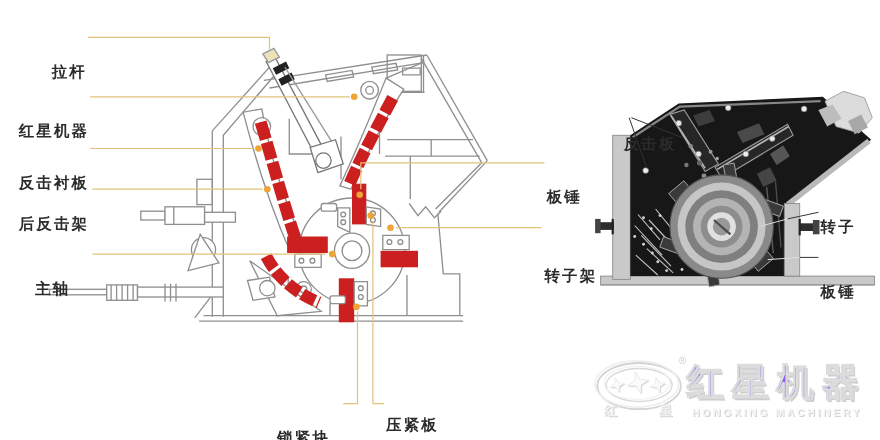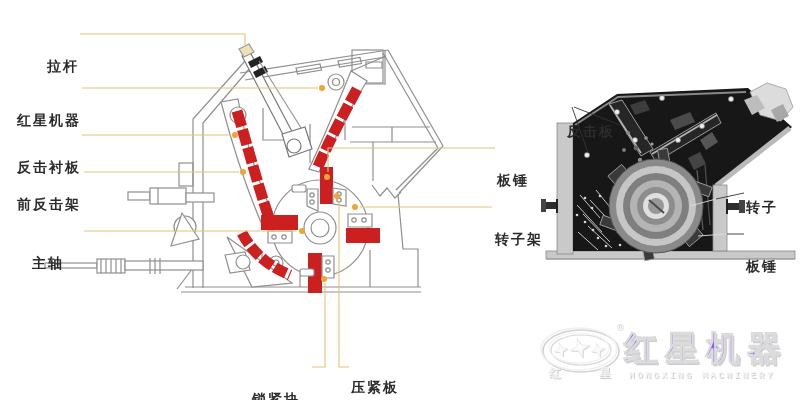--- a/index.html
+++ b/index.html
@@ -7,21 +7,21 @@
          font-family:"DejaVu Serif","Liberation Serif",serif;}
   .stage svg{position:absolute;left:0;top:0;}
   .lbl{position:absolute;font-size:14px;line-height:14px;color:#2b2b2b;font-weight:600;
        letter-spacing:2px;white-space:nowrap;margin-top:32px;}
   .logo-zh{position:absolute;left:624px;top:330px;font-size:34px;line-height:36px;font-weight:bold;
        letter-spacing:7px;white-space:nowrap;color:#8b5cf6;
        text-shadow:1.5px 1.5px 0 #cdcdcd,-0.5px -0.5px 0 #efefef;
        -webkit-text-stroke:1px #dcdcdc;font-family:"DejaVu Sans","Liberation Sans",sans-serif;}
   .logo-en{position:absolute;left:629px;top:371px;font-size:9.5px;line-height:10px;font-weight:bold;
        letter-spacing:2.4px;white-space:nowrap;color:#f4f4f4;
-       text-shadow:1px 1px 0 #d2d2d2;font-family:Liberation Mono, monospace;}
+       text-shadow:1px 1px 0 #d2d2d2;font-family:Liberation Sans, sans-serif;}
   .logo-seal{position:absolute;font-size:12px;line-height:12px;color:#f2f2f2;font-weight:bold;
        text-shadow:1px 1px 0 #d0d0d0;}
 </style>
 </head>
 <body>
 
 <div class="stage">
 <svg width="800" height="400" viewBox="0 0 800 400">
 
   <g stroke="#8f8f8f" stroke-width="1.2" fill="none">
@@ -308,24 +308,24 @@
             <path d="M0,-8.5 L2,-2 L8.5,0 L2,2 L0,8.5 L-2,2 L-8.5,0 L-2,-2 Z" fill="#fbfbfb" stroke="#e2e2e2" stroke-width="0.5"></path>
           </g>
     </g>
     <text x="616" y="331" font-size="9" fill="#cfcfcf">®</text>
   </g>
 </svg>
 
   <div class="lbl" style="left:47px;top:27px">拉杆</div>
   <div class="lbl" style="left:17px;top:81px">红星机器</div>
   <div class="lbl" style="left:17px;top:128px">反击衬板</div>
-  <div class="lbl" style="left:17px;top:165px">前反击架</div>
+  <div class="lbl" style="left:17px;top:165px">后反击架</div>
   <div class="lbl" style="left:32px;top:224px">主轴</div>
   <div class="lbl" style="left:497px;top:141px">板锤</div>
-  <div class="lbl" style="left:495px;top:200px">转子架</div>
+  <div class="lbl" style="left:495px;top:212px">转子架</div>
   <div class="lbl" style="left:252px;top:360px">锁紧块</div>
   <div class="lbl" style="left:351px;top:348px">压紧板</div>
 
   <div class="lbl" style="left:567px;top:92px">反击板</div>
   <div class="lbl" style="left:746px;top:168px">转子</div>
   <div class="lbl" style="left:746px;top:227px">板锤</div>
 
   <div class="logo-seal" style="left:549px;top:367px">红</div>
   <div class="logo-seal" style="left:599px;top:367px">星</div>
   <div class="logo-zh">红星机器</div>

